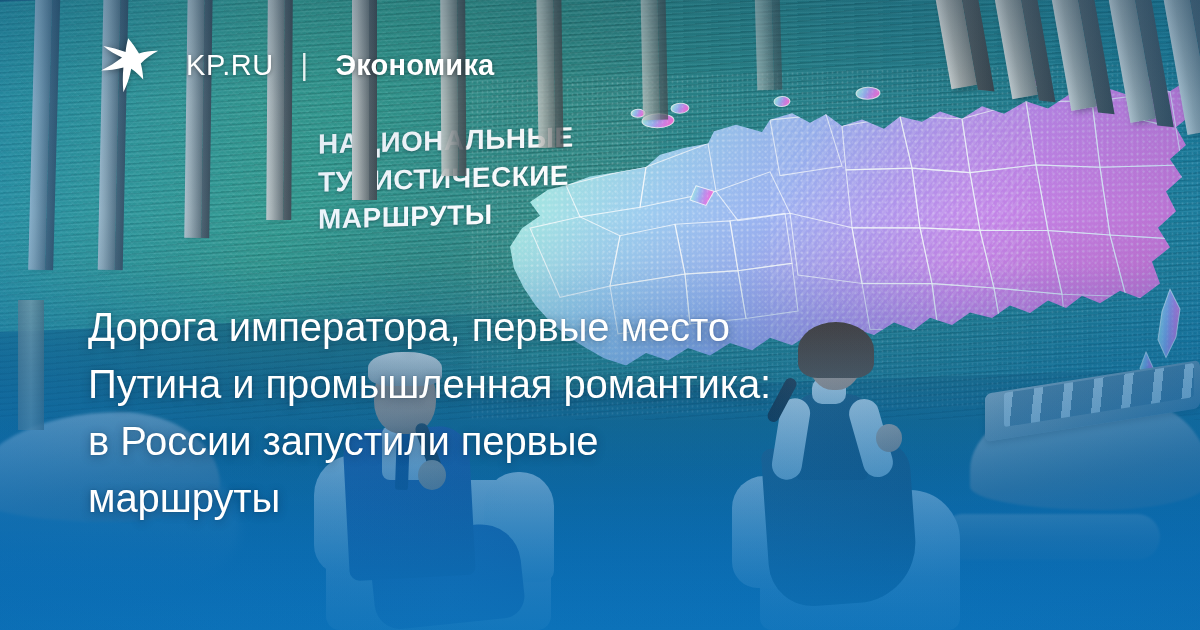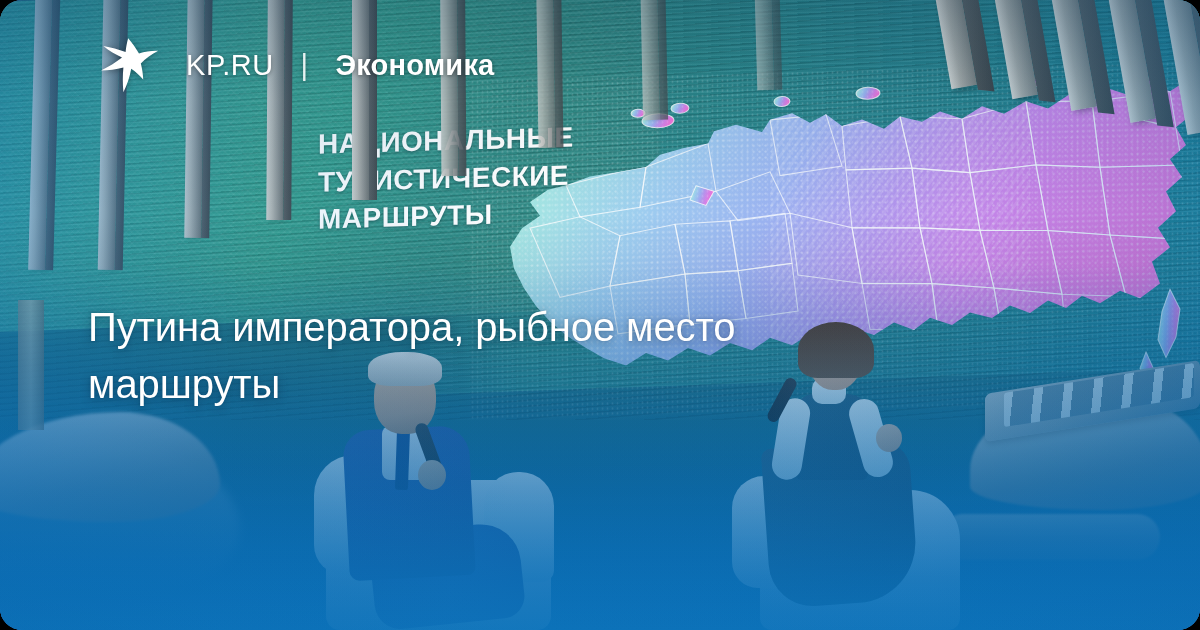--- a/index.html
+++ b/index.html
@@ -4,21 +4,20 @@
 <style>
   html,body{margin:0;padding:0;background:#000;}
   *{box-sizing:border-box;}
 
   .share-card{
     position:relative;
     width:1200px;height:630px;
     overflow:hidden;
     font-family:"Liberation Sans","DejaVu Sans",sans-serif;
     background:#3b82f6;
-    border-radius:22px;
   }
 
   
   .photo{position:absolute;inset:0;overflow:hidden;}
 
   
   .bg-wall{
     position:absolute;inset:0;
     background:
       linear-gradient(180deg,#2b656f 0%,#2e6f76 12%,#2f7a7c 22%,#2c7f7e 34%,#2a7c7d 48%,#1f6f80 62%,#16688a 74%,#0d6ba3 88%,#0e72b4 100%);
@@ -520,17 +519,19 @@
       </svg>
     </span>
     <span class="brand">
       <span>KP.RU</span>
       <span class="sep">|</span>
       <span class="rubric">Экономика</span>
     </span>
   </div>
 
   <h1 class="headline">
-    <div>Путина императора, рыбное место</div>
+    <div>Дорога императора, первые место</div>
+    <div>Путина и промышленная романтика:</div>
+    <div>в России запустили первые</div>
     <div>маршруты</div>
   </h1>
 
 </div>
 
 </body></html>

